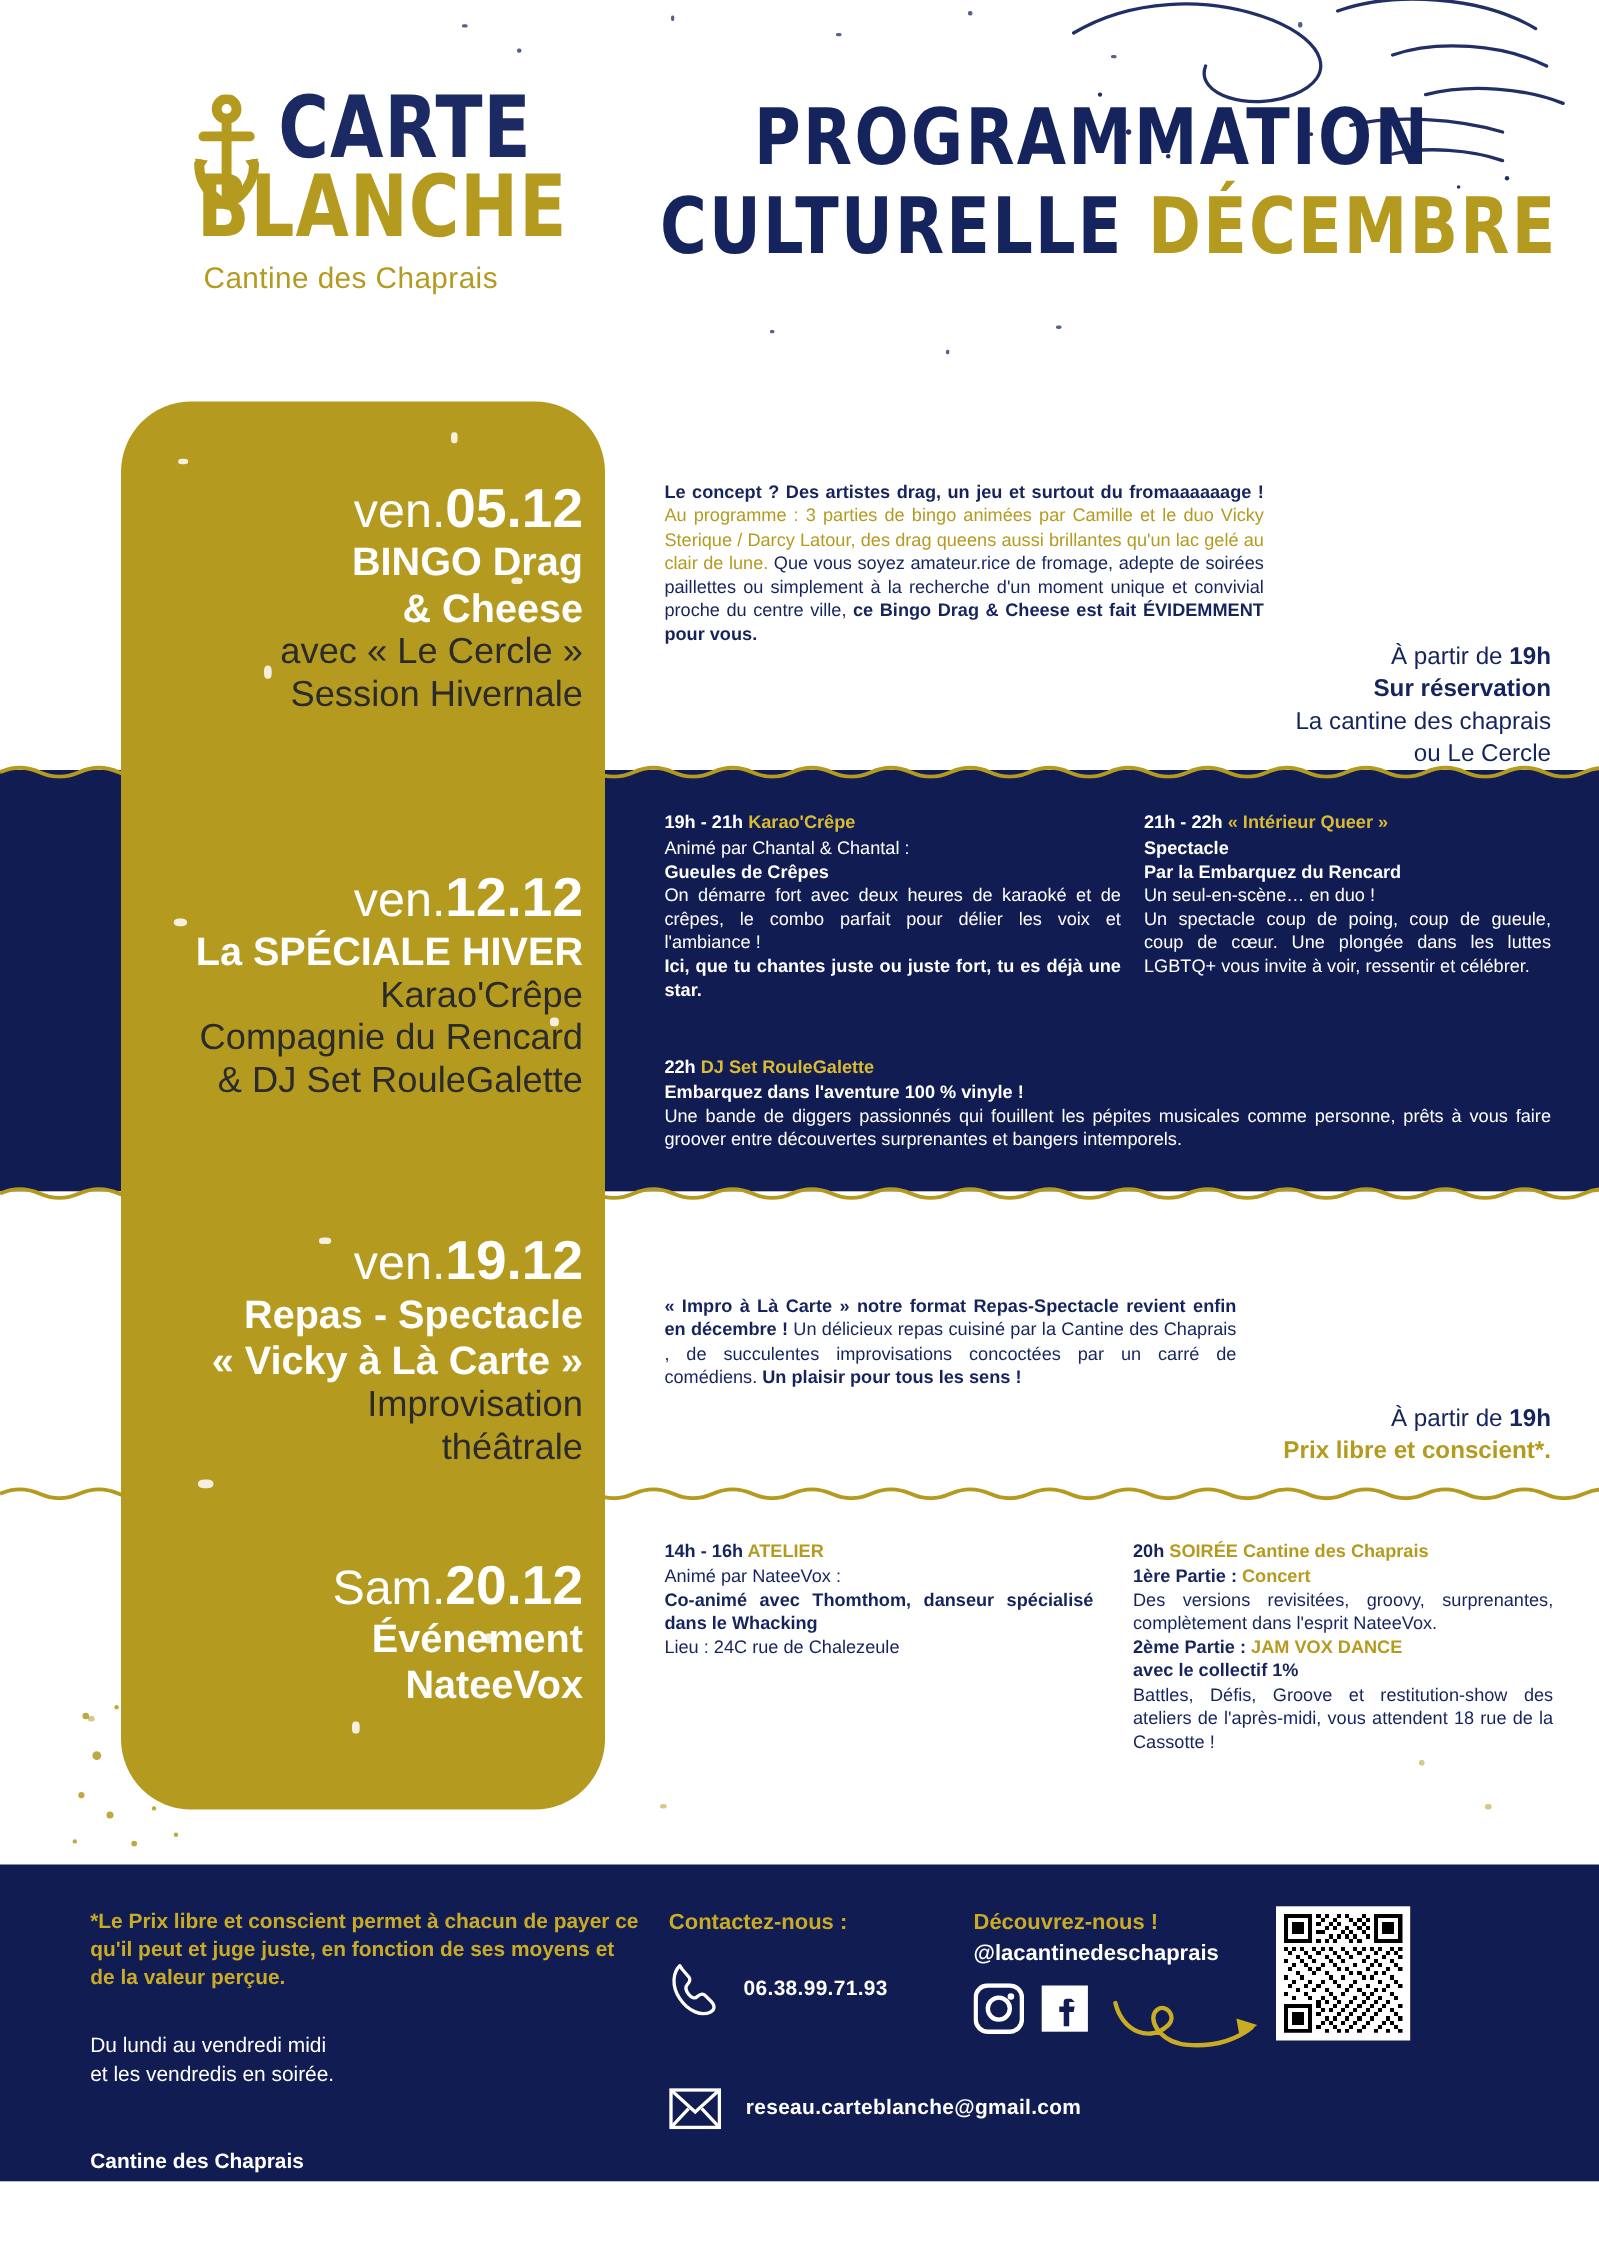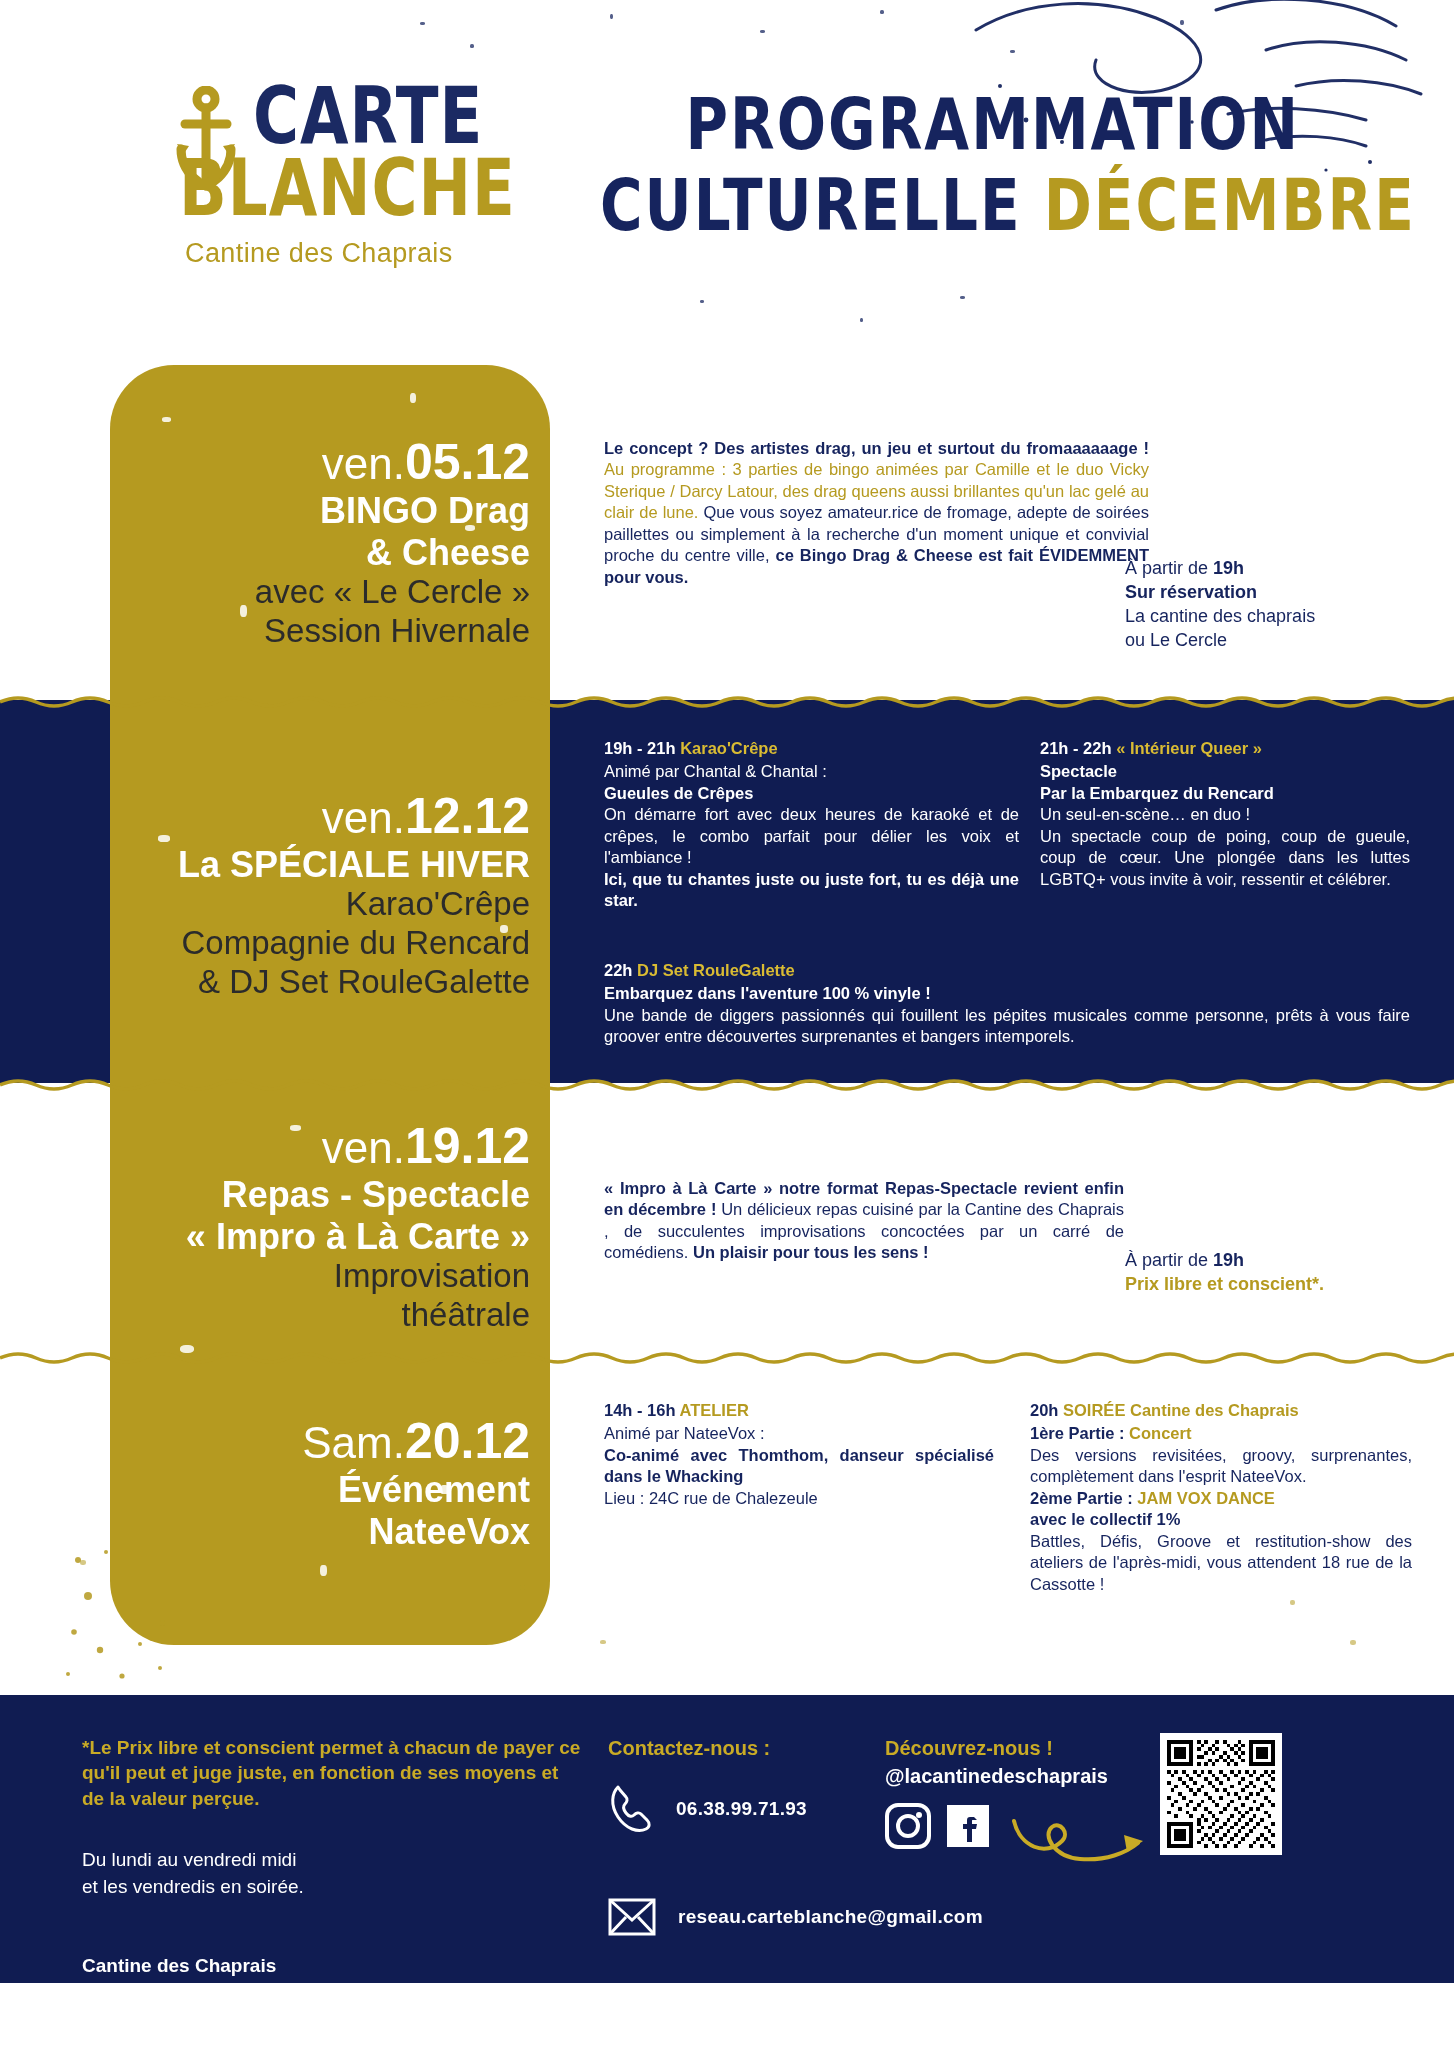--- a/index.html
+++ b/index.html
@@ -85,21 +85,21 @@
   .evt-date b{font-weight:bold;font-size:50px;}
   .evt-t1{font-size:36px;font-weight:bold;line-height:1.12;margin-top:2px;}
   .evt-t2{font-size:33px;font-weight:300;line-height:1.18;color:#2b2b2b;}
 
   .evt-body{position:absolute;font-size:16.5px;line-height:1.30;color:#16245e;text-align:justify;}
   .evt-body.onnavy{color:#ffffff;}
   .evt-body b{font-weight:bold;}
   .gold-t{color:#b59a20;}
   .gold-t2{color:#d9bb33;}
 
-  .evt-right{position:absolute;font-size:18px;line-height:1.34;color:#16245e;}
+  .evt-right{position:absolute;text-align:right;font-size:22px;line-height:1.34;color:#16245e;margin-top:26px;}
   .evt-right b{font-weight:bold;}
 
   
   .footer{
     position:absolute;left:0;top:1695px;width:1454px;height:288px;
     background:#101c52;z-index:6;color:#fff;
   }
   .foot-note{position:absolute;left:82px;top:40px;width:500px;
     font-size:19px;line-height:1.34;font-weight:bold;color:#c9ab26;}
   .foot-hours{position:absolute;left:82px;top:152px;width:500px;
@@ -246,21 +246,21 @@
       <div style="margin-bottom:2px"><b>22h </b><b class="gold-t2">DJ Set RouleGalette</b></div>
       <div style="font-weight:bold">Embarquez dans l'aventure 100 % vinyle !</div>
       <div>Une bande de diggers passionnés qui fouillent les pépites musicales comme personne, prêts à vous faire groover entre découvertes surprenantes et bangers intemporels.</div>
     </div>
   </div>
 
   <div class="evt">
     <div class="evt-left" style="top:1120px;">
       <div class="evt-date"><span>ven.</span><b>19.12</b></div>
       <div class="evt-t1">Repas - Spectacle</div>
-      <div class="evt-t1">« Impro à Là Carte »</div>
+      <div class="evt-t1">« Vicky à Là Carte »</div>
       <div class="evt-t2">Improvisation</div>
       <div class="evt-t2">théâtrale</div>
     </div>
 
     <div class="evt-body" style="left:604px;top:1178px;width:520px;">
       <b>« Impro à Là Carte » notre format Repas-Spectacle revient enfin en décembre !</b><span> Un délicieux repas cuisiné par la Cantine des Chaprais , de succulentes improvisations concoctées par un carré de comédiens. </span><b>Un plaisir pour tous les sens !</b>
     </div>
 
     <div class="evt-right" style="left:1125px;top:1248px;width:285px;">
       <div><span>À partir de </span><b>19h</b></div>

